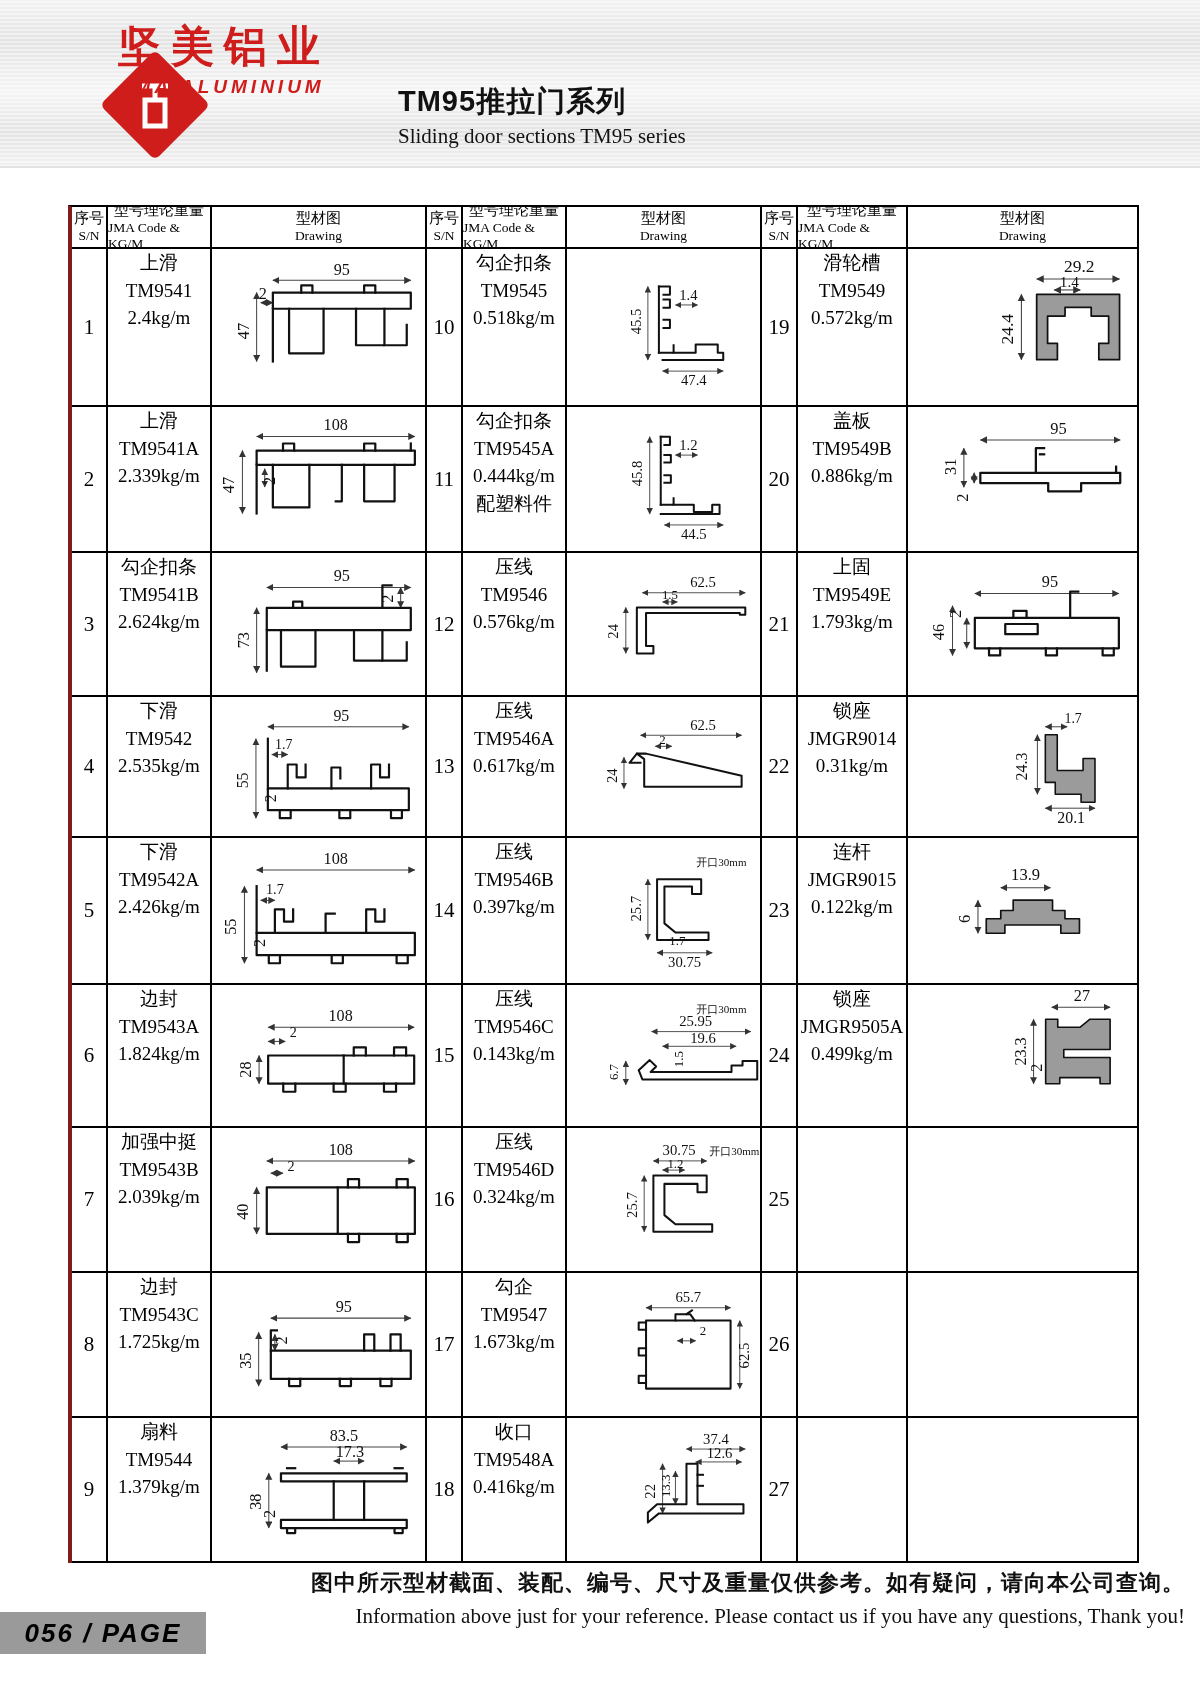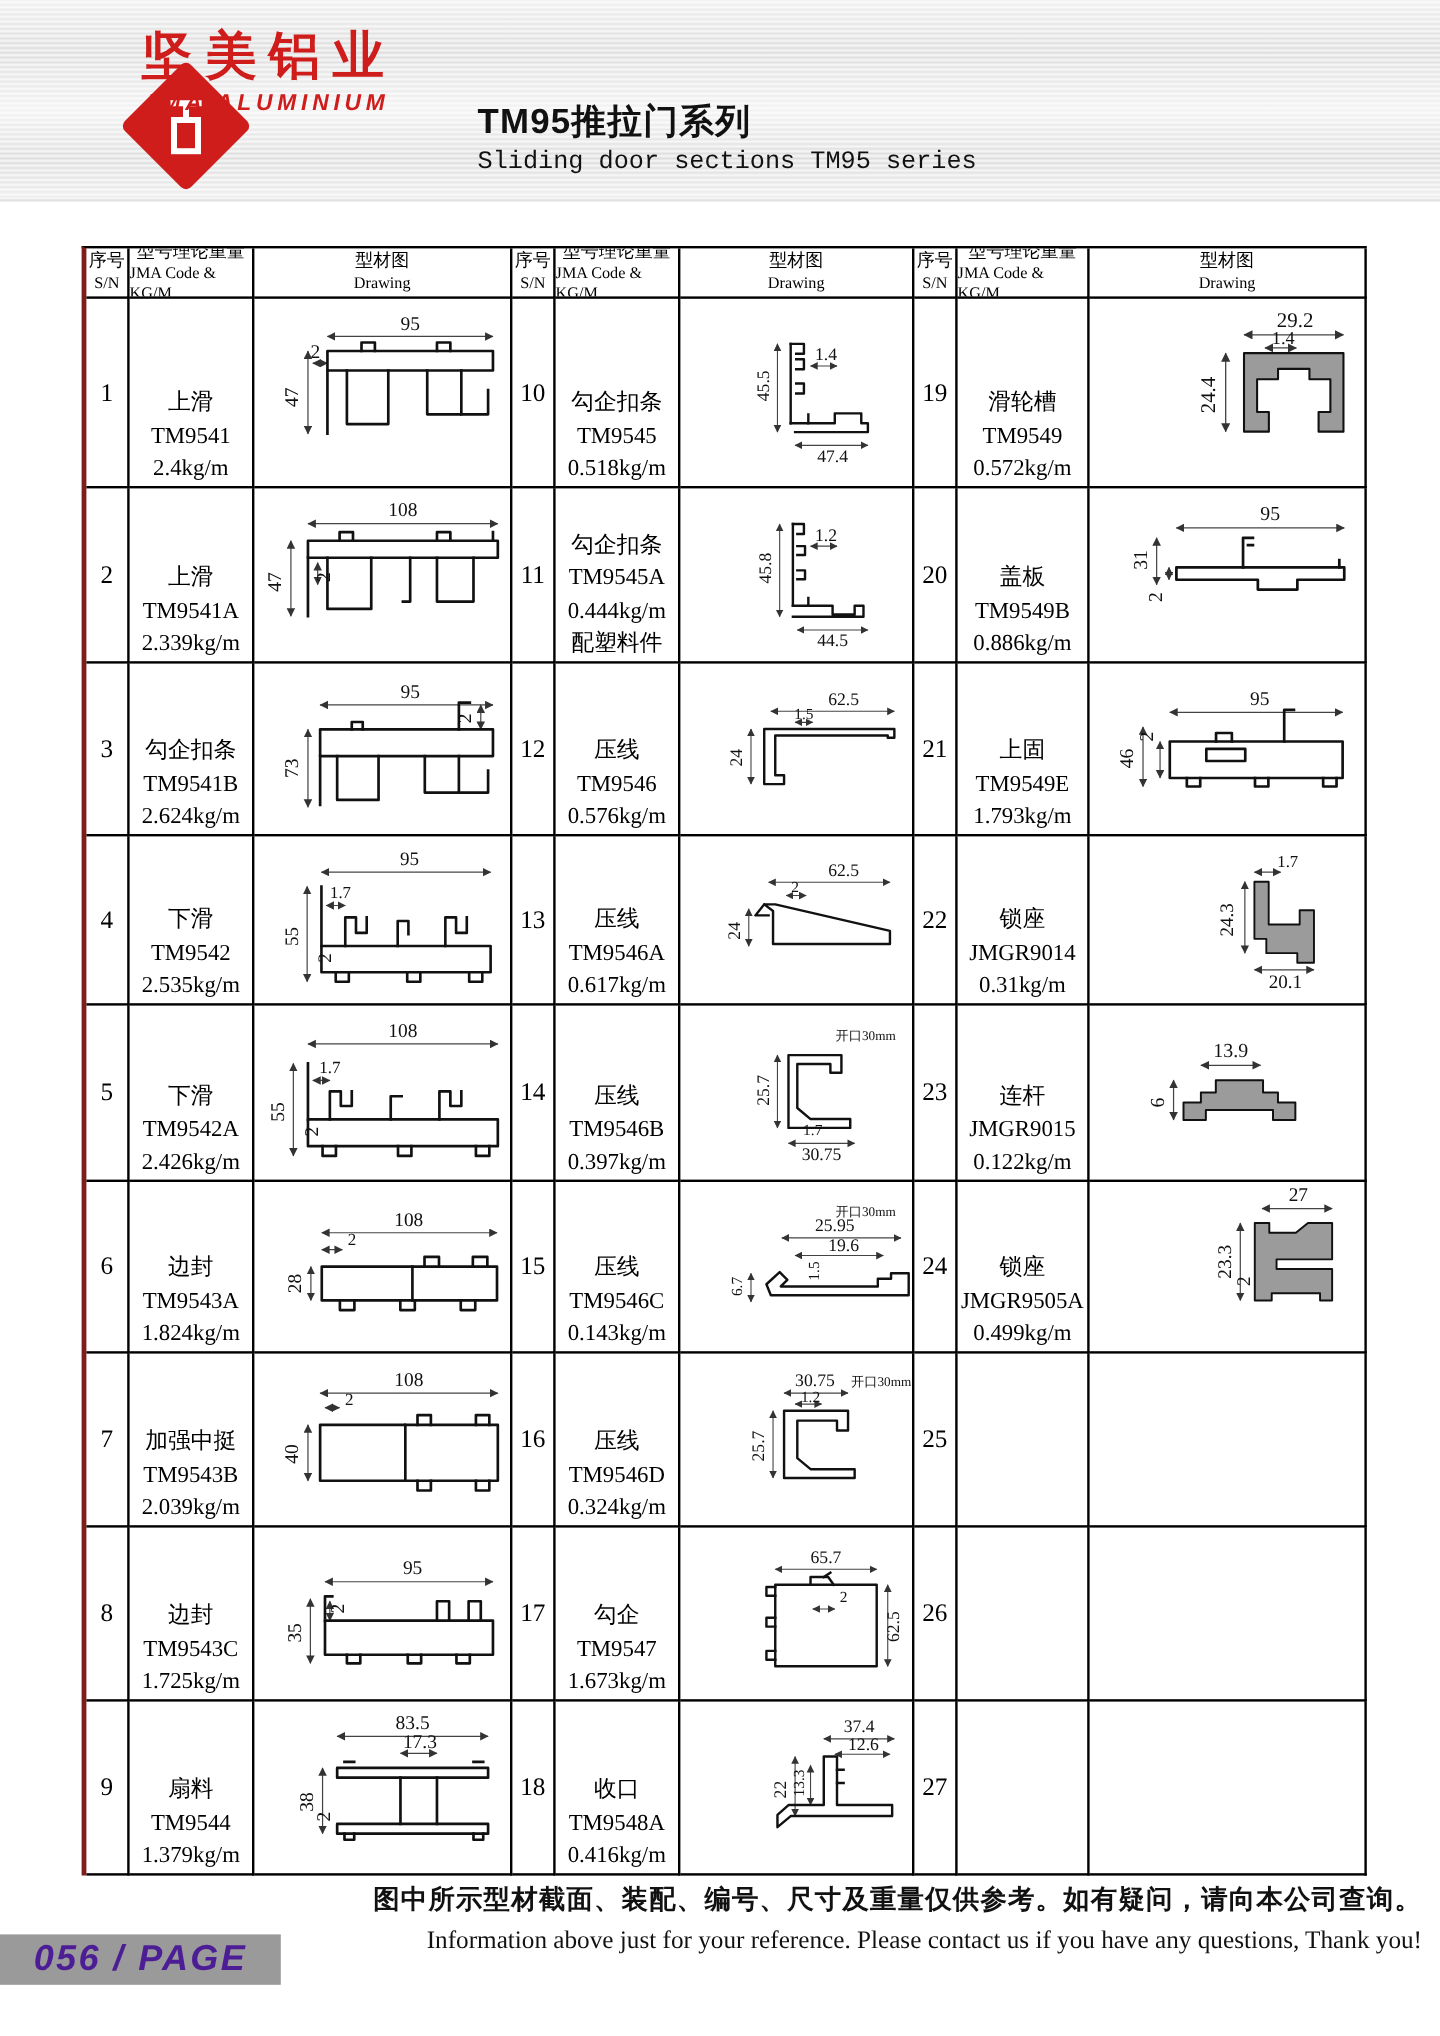--- a/index.html
+++ b/index.html
@@ -31,48 +31,48 @@
   .logo-en {
     position: absolute; left: 120px; top: 76px; color: #cf1d1c;
     font-family: "Liberation Sans", sans-serif; font-style: italic;
     font-size: 19px; font-weight: bold; letter-spacing: 4px; white-space: nowrap;
   }
   .title-block { position: absolute; left: 398px; top: 82px; }
   .title-cn {
     font-family: "Liberation Sans", sans-serif; font-weight: bold;
     font-size: 29px; color: #111; letter-spacing: 1px;
   }
-  .title-en { font-family: Liberation Mono, monospace; font-size: 21px; color: #111; margin-top: 2px; }
+  .title-en { font-family: Liberation Serif, serif; font-size: 21px; color: #111; margin-top: 2px; }
 
   
   .ptable {
     position: absolute; left: 68px; top: 205px;
     display: grid;
     grid-template-columns: 36px 104px 215px 36px 104px 195px 36px 110px 231px;
     grid-template-rows: 42px 158px 146px 144px 141px 147px 143px 145px 145px 145px;
     border-top: 2px solid #000; border-left: 4px solid #7f1d1d;
     background: #fff;
   }
   .cell {
     border-right: 2px solid #000; border-bottom: 2px solid #000;
     position: relative; overflow: hidden;
   }
   .hcell { display: flex; flex-direction: column; align-items: center; justify-content: center; line-height: 1.25; }
   .hcell .cn { font-size: 15px; }
   .hcell .en { font-size: 13.5px; }
   .c-sn { display: flex; align-items: center; justify-content: center; font-size: 21px; }
-  .c-code { display: flex; flex-direction: column; align-items: center; justify-content: flex-end; font-size: 19px; line-height: 1.45; text-align: center; }
+  .c-code { display: flex; flex-direction: column; align-items: center; justify-content: flex-start; font-size: 19px; line-height: 1.45; text-align: center; }
   .c-draw svg { width: 100%; height: 100%; display: block; }
 
   
   .page-badge {
-    position: absolute; left: 0; top: 1612px; width: 234px; height: 42px;
-    background: #9a9a9a; color: #4c1d95; display: flex; align-items: center; justify-content: center;
+    position: absolute; left: 0; top: 1612px; width: 206px; height: 42px;
+    background: #9a9a9a; color: #000000; display: flex; align-items: center; justify-content: center;
     font-family: "Liberation Sans", sans-serif; font-weight: bold; font-style: italic;
-    font-size: 30px; letter-spacing: 2px;
+    font-size: 26px; letter-spacing: 2px;
   }
   .foot-note { position: absolute; left: 245px; top: 1568px; width: 940px; text-align: right; }
   .foot-cn { font-family: "Liberation Sans", sans-serif; font-weight: bold; font-size: 22px; color: #111; letter-spacing: 1px; }
   .foot-en { font-family: "Liberation Serif", serif; font-size: 21px; color: #111; margin-top: 6px; margin-left: 24px; }
 </style>
 </head>
 <body>
 
 <div class="band"></div>
 

